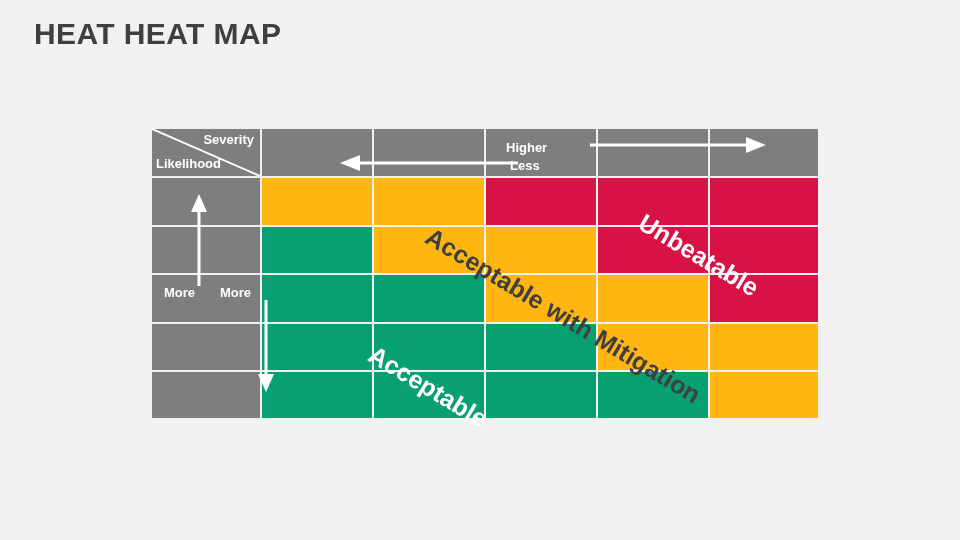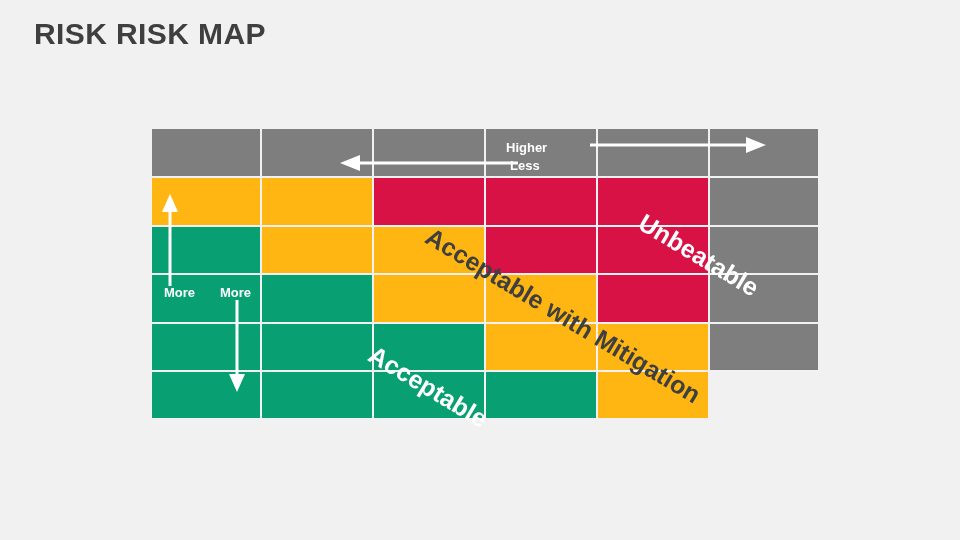--- a/index.html
+++ b/index.html
@@ -106,20 +106,21 @@
   #lower-label  { left: 248px; top: 30px; }
 
   
   #likelihood-axis {
     position: absolute;
     left: 152px;
     top: 178px;
     width: 108px;
     height: 230px;
     pointer-events: none;
+    padding-left: 29px;
   }
   #likelihood-axis svg { display: block; }
   #more-label { left: 12px; top: 108px; }
   #less-label { left: 68px; top: 108px; }
 
   
   .band-label {
     position: absolute;
     font-weight: bold;
     white-space: nowrap;
@@ -145,24 +146,31 @@
     left: 641px;
     top: 208px;
     font-size: 25px;
     color: #ffffff;
     transform: rotate(31deg);
   }
 </style>
 </head>
 <body>
 
-<div id="slide-title">RISK RISK MAP</div>
+<div id="slide-title">HEAT HEAT MAP</div>
 
 <div id="matrix">
 
+  <div class="cell c-grey" id="corner-cell">
+    <svg id="corner-diagonal" viewBox="0 0 108 47" preserveAspectRatio="none">
+      <line x1="0" y1="0" x2="108" y2="47"></line>
+    </svg>
+    <span id="severity-label">Severity</span>
+    <span id="likelihood-label">Likelihood</span>
+  </div>
   <div class="cell c-grey"></div>
   <div class="cell c-grey"></div>
   <div class="cell c-grey"></div>
   <div class="cell c-grey"></div>
   <div class="cell c-grey"></div>
 
   <div class="cell c-grey"></div>
   <div class="cell c-amber"></div>
   <div class="cell c-amber"></div>
   <div class="cell c-red"></div>

